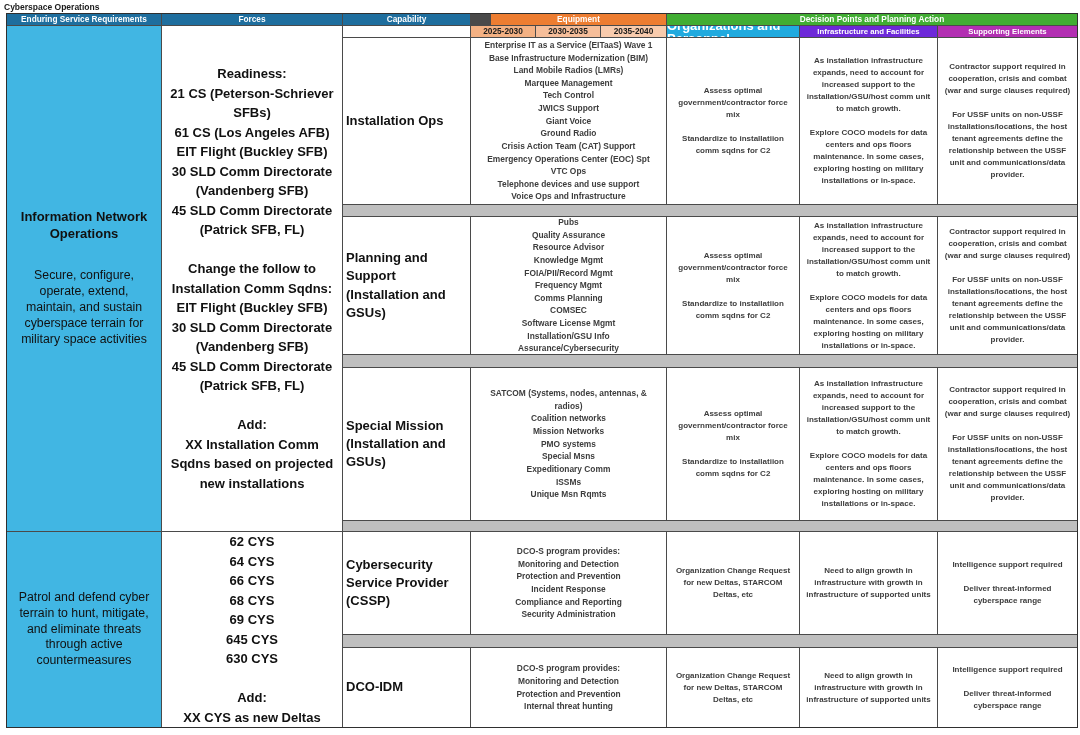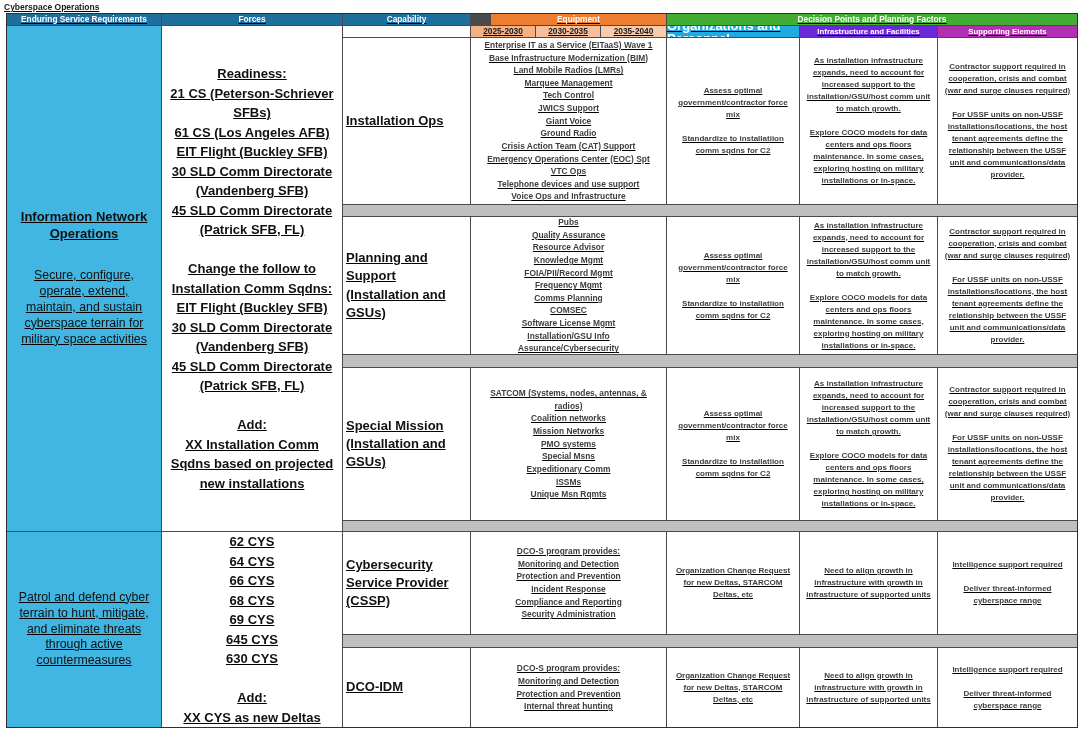--- a/index.html
+++ b/index.html
@@ -1,16 +1,16 @@
 <!DOCTYPE html>
 <html><head>
 <meta charset="utf-8">
 <style>
   html,body{margin:0;padding:0;background:#ffffff;font-family:"Liberation Sans",sans-serif;}
-  .page{width:1080px;height:735px;position:relative;background:#fff;overflow:hidden;text-decoration:underline;}
+  .page{width:1080px;height:735px;position:relative;background:#fff;overflow:hidden;}
   .doc-title{margin:2px 0 1px 4px;font-size:8.5px;font-weight:bold;color:#1a1a1a;}
   .grid{
     margin-left:6px;
     display:grid;
     grid-template-columns:154px 180px 127px 64px 64px 65px 132px 137px 139px;
     grid-template-rows:11px 11px 166px 11px 137px 12px 152px 10px 102px 12px 79px;
     gap:1px;
     background:#4a4a4a;
     border:1px solid #2f2f2f;
     width:max-content;
@@ -53,21 +53,21 @@
 
 <div class="page">
   <div class="doc-title">Cyberspace Operations</div>
 
   <div class="grid">
 
     <div class="cell hdr hdr-blue" style="grid-column:1;grid-row:1;">Enduring Service Requirements</div>
     <div class="cell hdr hdr-blue" style="grid-column:2;grid-row:1;">Forces</div>
     <div class="cell hdr hdr-blue" style="grid-column:3;grid-row:1;">Capability</div>
     <div class="cell hdr hdr-orange" style="grid-column:4 / 7;grid-row:1;">Equipment</div>
-    <div class="cell hdr hdr-green" style="grid-column:7 / 10;grid-row:1;">Decision Points and Planning Factors</div>
+    <div class="cell hdr hdr-green" style="grid-column:7 / 10;grid-row:1;">Decision Points and Planning Action</div>
 
     <div class="cell" style="grid-column:3;grid-row:2;"></div>
     <div class="cell sub p0" style="grid-column:4;grid-row:2;">2025-2030</div>
     <div class="cell sub p1" style="grid-column:5;grid-row:2;">2030-2035</div>
     <div class="cell sub p2" style="grid-column:6;grid-row:2;">2035-2040</div>
     <div class="cell sub sub-cyan" style="grid-column:7;grid-row:2;">Organizations and Personnel</div>
     <div class="cell sub sub-dkgreen" style="grid-column:8;grid-row:2;">Infrastructure and Facilities</div>
     <div class="cell sub sub-magenta" style="grid-column:9;grid-row:2;">Supporting Elements</div>
 
     <div class="cell blue" style="grid-column:1;grid-row:2 / 9;">

